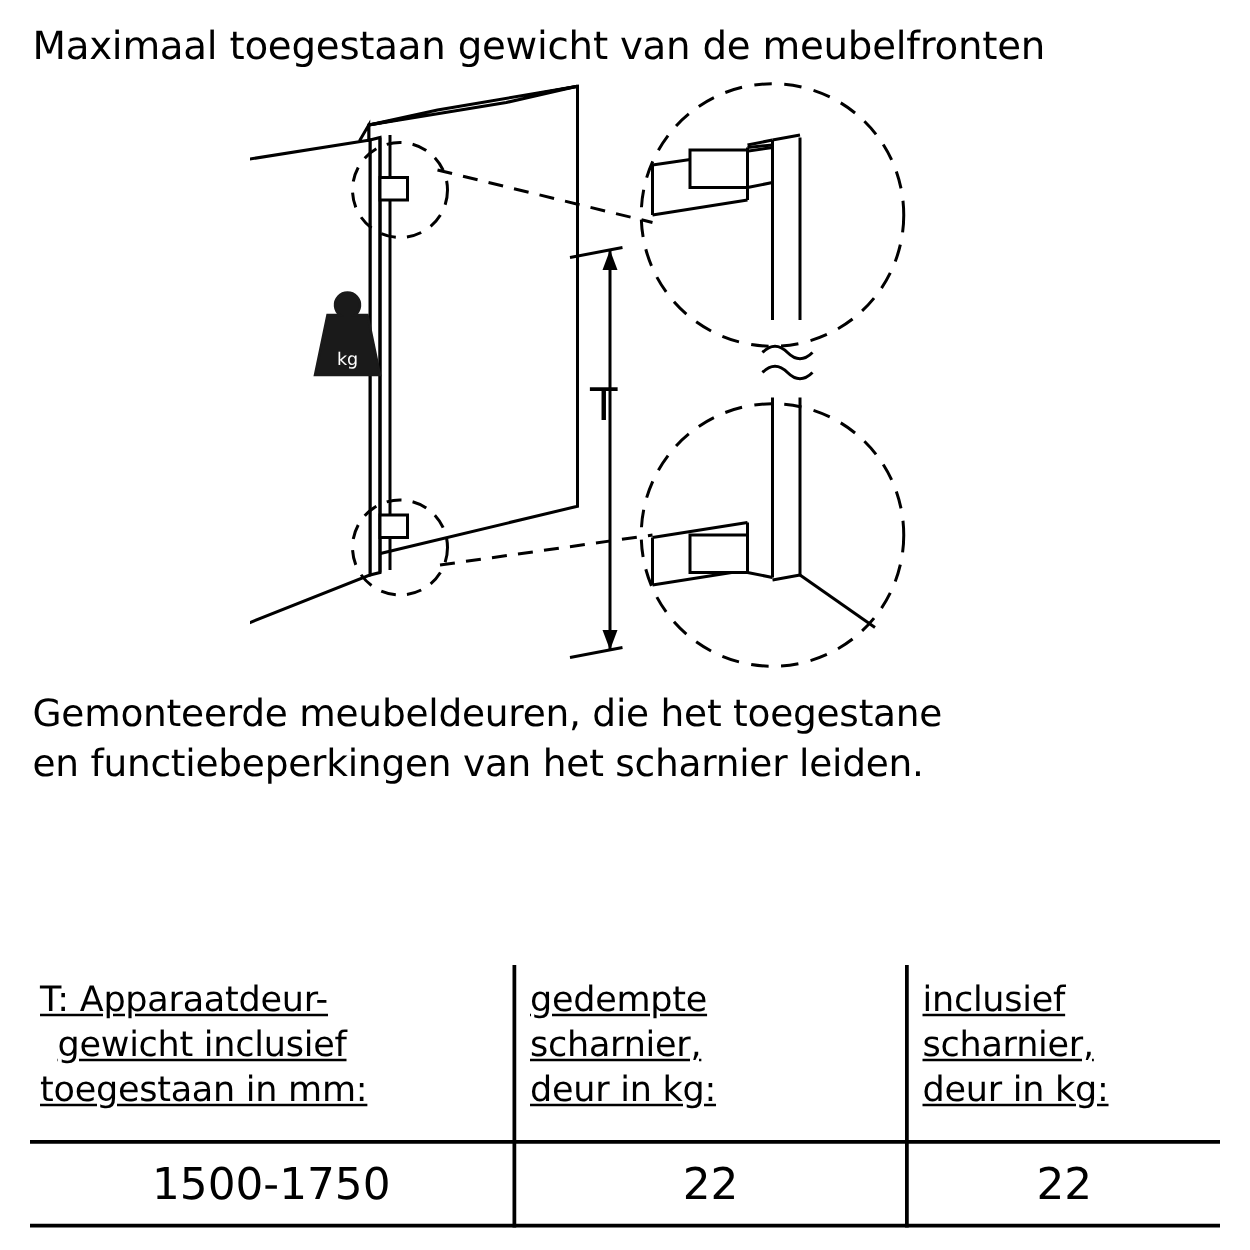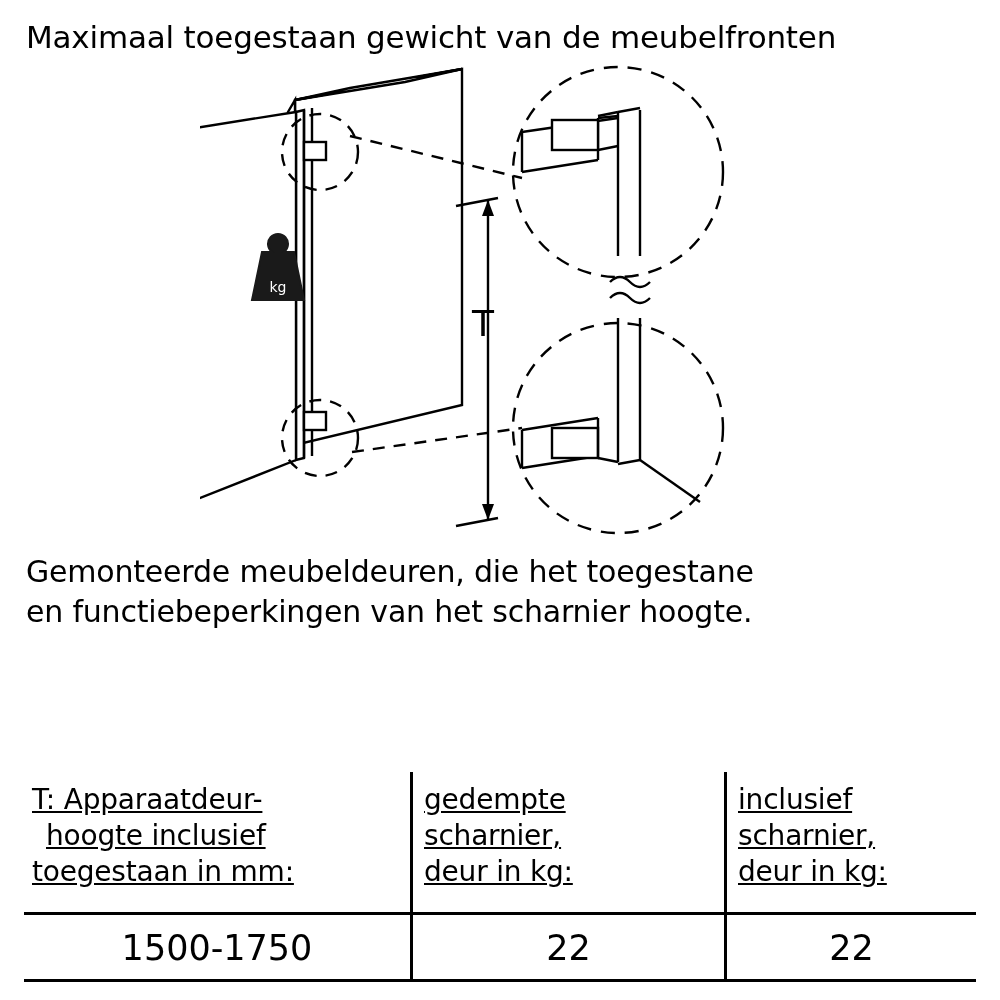--- a/index.html
+++ b/index.html
@@ -150,34 +150,34 @@
         <path d="M72,192 a10,10 0 1,1 12,0 l10,0 l10,48 l-52,0 l10,-48 z" fill="#1a1a1a" stroke="#1a1a1a" stroke-width="2"></path>
         <text x="78" y="232" font-family="'DejaVu Sans', sans-serif" font-size="14" fill="#ffffff" text-anchor="middle">kg</text>
       </g>
 
       <text x="294" y="276" font-family="'DejaVu Sans', sans-serif" font-size="36" fill="#000" text-anchor="end">T</text>
     </svg>
   </div>
 
   <div class="body-text">
     <div>Gemonteerde meubeldeuren, die het toegestane</div>
-    <div>en functiebeperkingen van het scharnier hoogte.</div>
+    <div>en functiebeperkingen van het scharnier leiden.</div>
   </div>
 
   <div class="table">
 
     <div class="tbl-line" style="left:386px; top:0; width:3px; height:210px;"></div>
     <div class="tbl-line" style="left:700px; top:0; width:3px; height:210px;"></div>
 
     <div class="tbl-line" style="left:0; top:140px; width:952px; height:3px;"></div>
     <div class="tbl-line" style="left:0; top:207px; width:952px; height:3px;"></div>
 
     <div class="cell" style="left:8px; top:10px;">
       <div>T: Apparaatdeur-</div>
-      <div style="padding-left:14px;">hoogte inclusief</div>
+      <div style="padding-left:14px;">gewicht inclusief</div>
       <div>toegestaan in mm:</div>
     </div>
 
     <div class="cell" style="left:400px; top:10px;">
       <div>gedempte</div>
       <div>scharnier,</div>
       <div>deur in kg:</div>
     </div>
 
     <div class="cell" style="left:714px; top:10px;">

